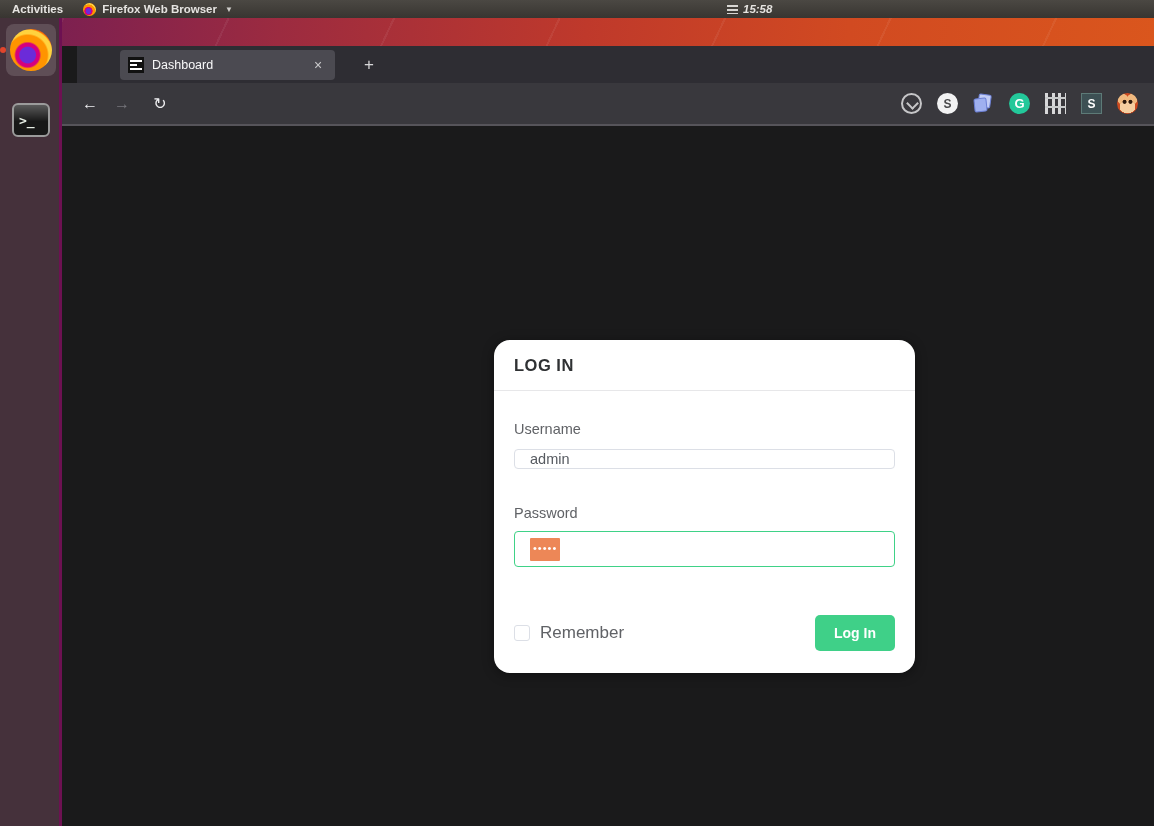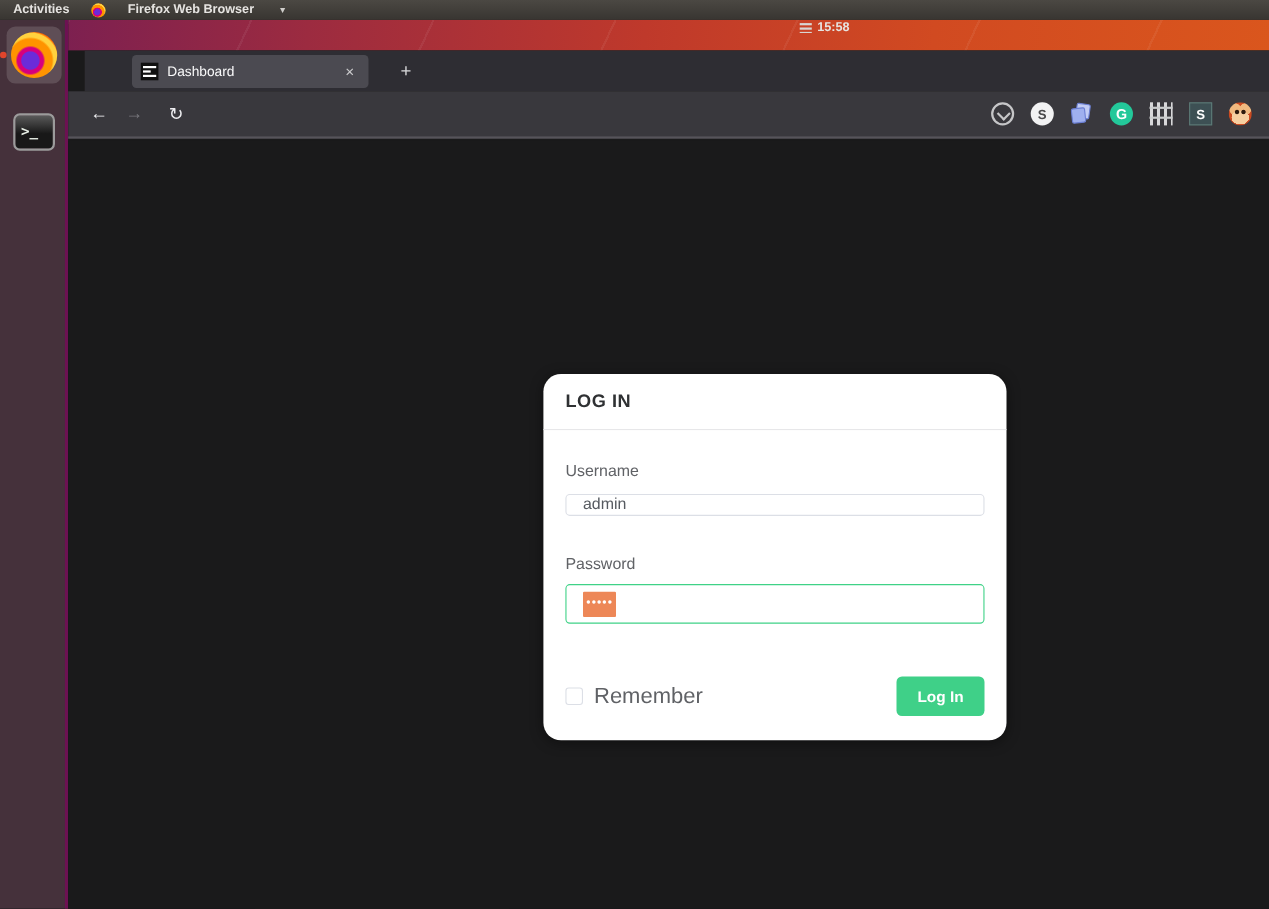--- a/index.html
+++ b/index.html
@@ -5,25 +5,25 @@
   * { margin:0; padding:0; box-sizing:border-box; }
   html,body { width:1154px; height:826px; overflow:hidden; background:#1a1a1b;
               font-family:"Liberation Sans", sans-serif; }
   .screen { position:absolute; left:0; top:0; width:1154px; height:826px; }
 
   
   .topbar { position:absolute; left:0; top:0; width:1154px; height:18px;
             background:linear-gradient(#4b4843,#383531); color:#e6e4e1;
             font-size:11.5px; font-weight:bold; display:flex; align-items:flex-start; z-index:30; }
   .topbar .activities { padding:0 12px; height:100%; display:flex; align-items:center; }
-  .topbar .appmenu { display:flex; align-items:center; gap:20px; padding:0 8px; height:100%; }
+  .topbar .appmenu { display:flex; align-items:center; gap:6px; padding:0 8px; height:100%; }
   .ff-mini { width:13px; height:13px; border-radius:50%; display:inline-block;
     background:radial-gradient(circle at 42% 62%, #6b2bd9 0 24%, #d6007e 27% 35%, #ff9400 40% 58%, #ffd23e 62% 72%, #ff6a00 76% 100%); }
   .caret { font-size:8px; color:#cfcdca; margin-left:2px; }
-  .clock { position:absolute; left:727px; top:16px; height:18px; display:flex; align-items:center; gap:5px; }
+  .clock { position:absolute; left:727px; top:0; height:18px; display:flex; align-items:center; gap:5px;font-style:italic; }
   .weekday-icon { width:11px; height:9px; display:inline-block;
     background:linear-gradient(#d8d6d3,#d8d6d3) 0 0/100% 2px no-repeat,
                linear-gradient(#d8d6d3,#d8d6d3) 0 4px/100% 2px no-repeat,
                linear-gradient(#d8d6d3,#d8d6d3) 0 8px/100% 2px no-repeat; }
 
   
   .wallpaper { position:absolute; left:62px; top:18px; width:1092px; height:28px;
     background:repeating-linear-gradient(115deg, rgba(255,255,255,0.06) 0 2px, rgba(255,255,255,0) 2px 150px),
                linear-gradient(95deg,#7d2050 0%,#9c2b40 20%,#bf392b 48%,#d14a21 72%,#da561d 100%); }
 
@@ -102,21 +102,21 @@
   .text-input { margin-top:12px; width:100%; height:20px; border:1px solid #dcdfe6; border-radius:4px;
                 background:#fff; font-size:14.5px; color:#565a60; padding:0 15px;
                 font-family:"Liberation Sans",sans-serif; outline:none; display:block; }
   .pwd-label { margin-top:36px; }
   .pwd-input { margin-top:10px; width:100%; height:36px; border:1px solid #3fd287; border-radius:4px;
                display:flex; align-items:center; padding:0 15px; }
   .pwd-selection { background:#ed8757; color:#fff; font-size:11px; letter-spacing:1px;
                    line-height:1; padding:5px 3px 7px; border-radius:1px; }
   .footer-row { margin-top:48px; display:flex; align-items:center; }
   .checkbox { width:16px; height:16px; border:1px solid #dcdfe6; border-radius:3px; background:#fff; }
-  .remember-label { margin-left:10px; font-size:20px; color:#606266; }
+  .remember-label { margin-left:10px; font-size:17px; color:#606266; }
   .login-btn { margin-left:auto; width:80px; height:36px; background:#3fd088; border:none;
                border-radius:5px; color:#fff; font-size:14px; font-weight:bold;
                font-family:"Liberation Sans",sans-serif; }
 </style>
 </head>
 <body>
 
 <div class="screen">
 
   <div class="wallpaper"></div>

